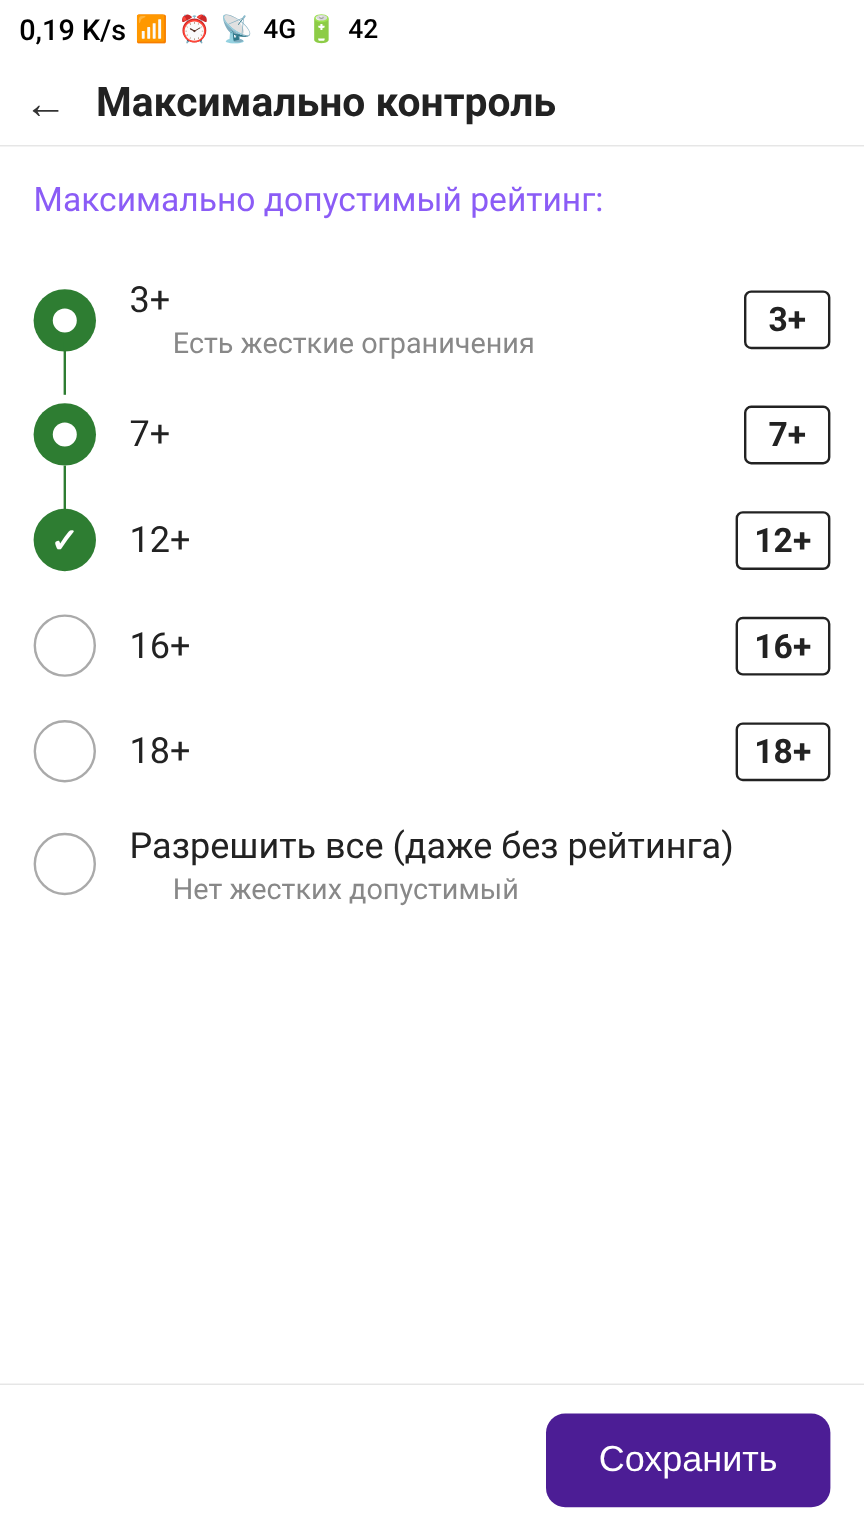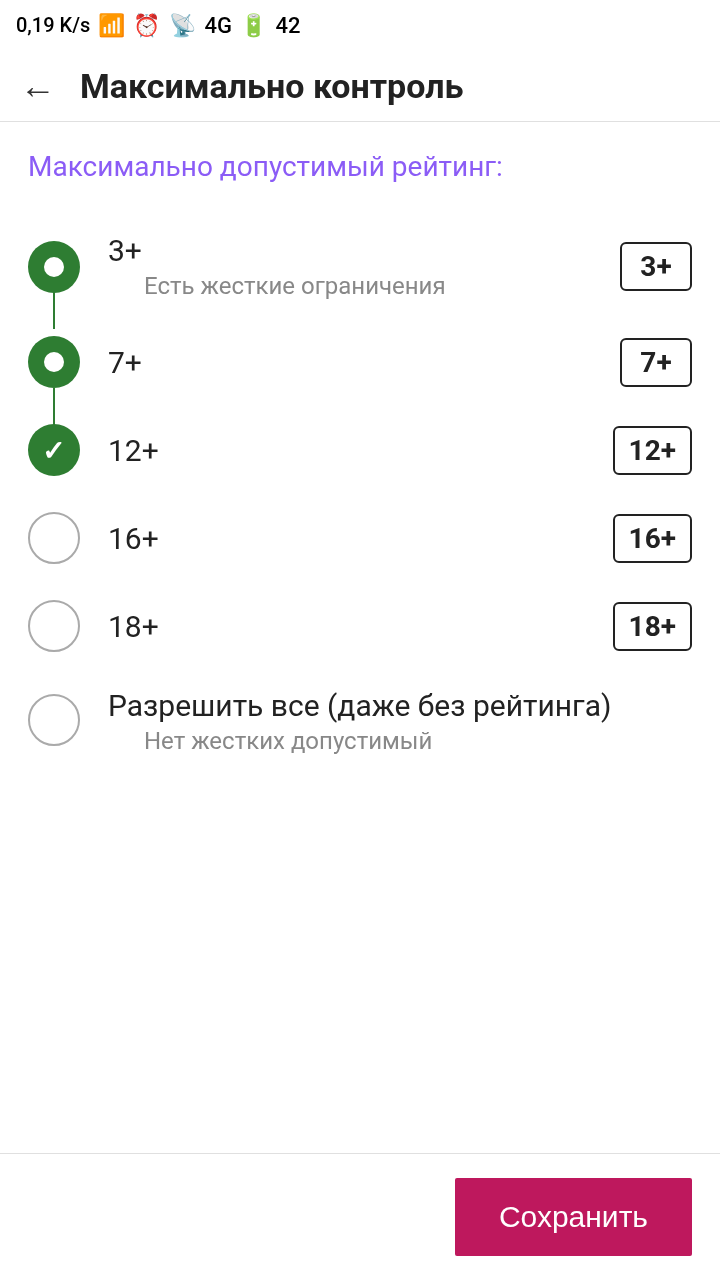--- a/index.html
+++ b/index.html
@@ -161,24 +161,24 @@
       margin-top: 24px;
     }
 
     
     .save-area {
       padding: 24px 28px;
       display: flex;
       justify-content: flex-end;
     }
     .save-btn {
-      background: #be185d;
+      background: #4c1d95;
       color: #fff;
       border: none;
-      border-radius: 2px;
+      border-radius: 16px;
       font-size: 30px;
       font-weight: 500;
       padding: 22px 44px;
       cursor: pointer;
     }
 
     
     .option-item.tall {
       align-items: flex-end;
     }
@@ -187,21 +187,21 @@
     }
     .option-item.tall .option-left {
       align-items: flex-start;
     }
   </style>
 </head>
 <body>
 
 <div class="status-bar">
   <div class="status-right">
-    <span style="font-size:20px;">0,19 K/s</span>
+    <span style="font-size:24px;">0,19 K/s</span>
     <span>📶</span>
     <span>⏰</span>
     <span>📡</span>
     <span>4G</span>
     <span>🔋</span>
     <span style="font-size:22px;">42</span>
   </div>
 </div>
 
 <div class="app-bar">

